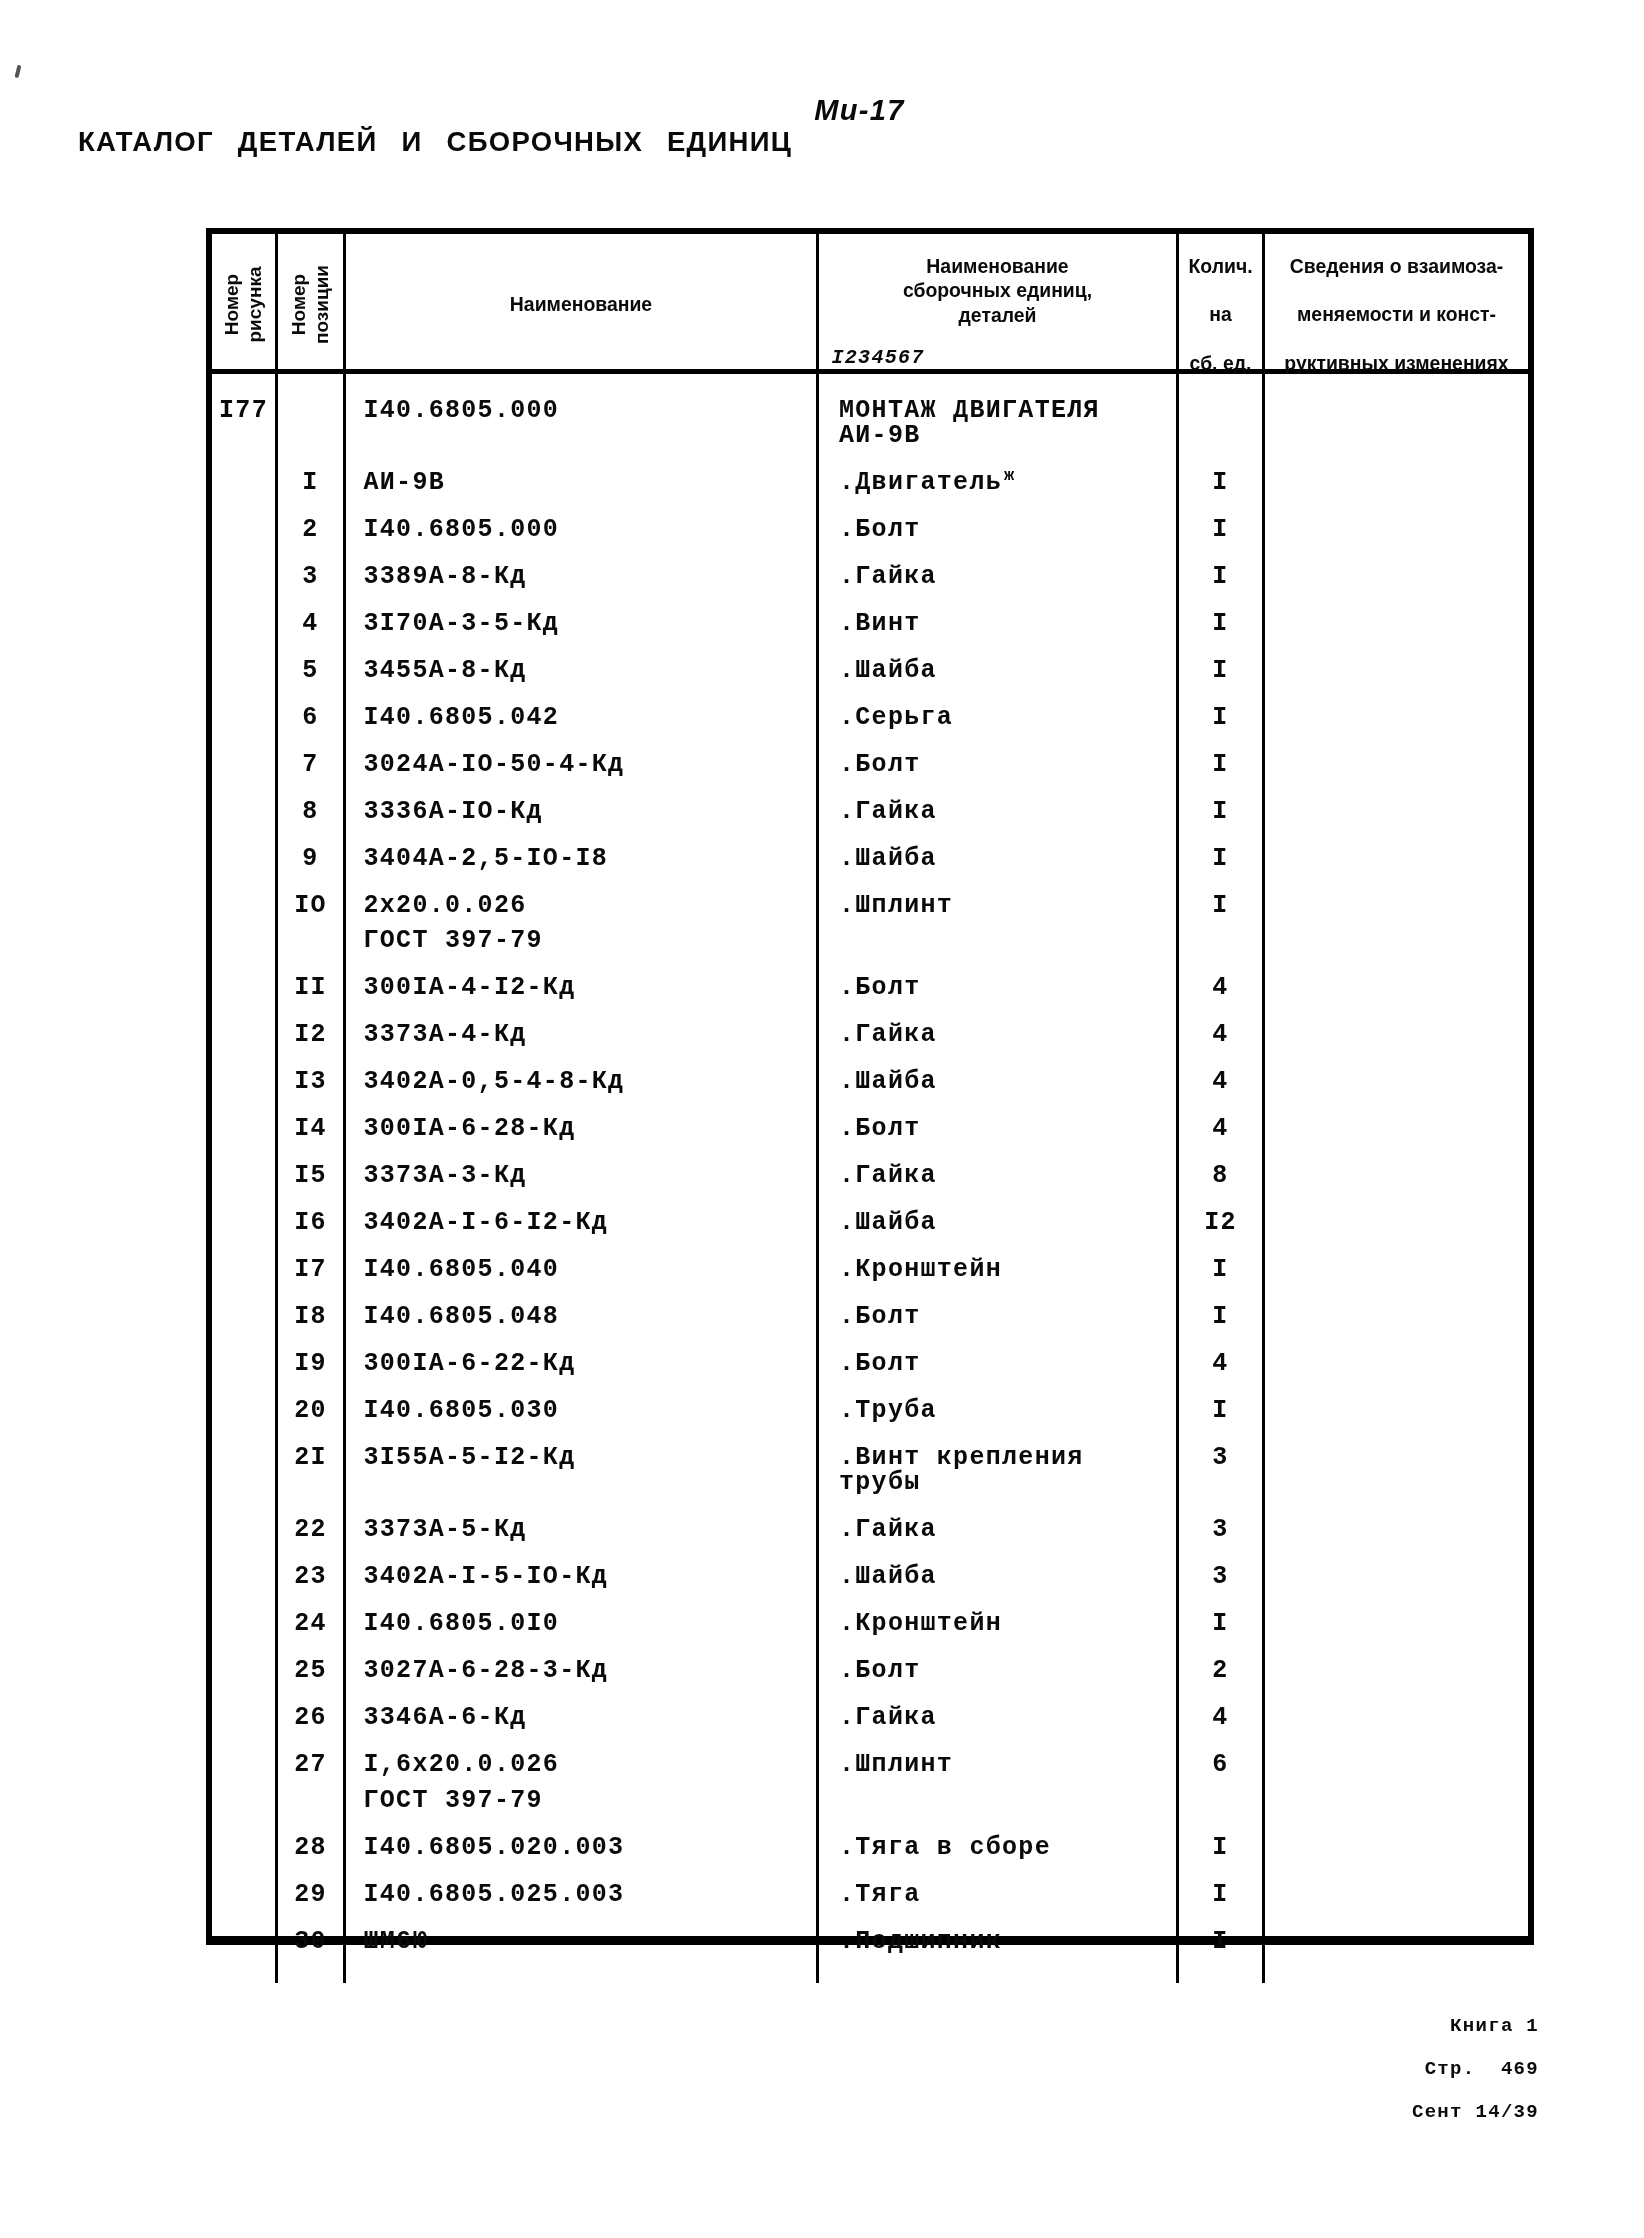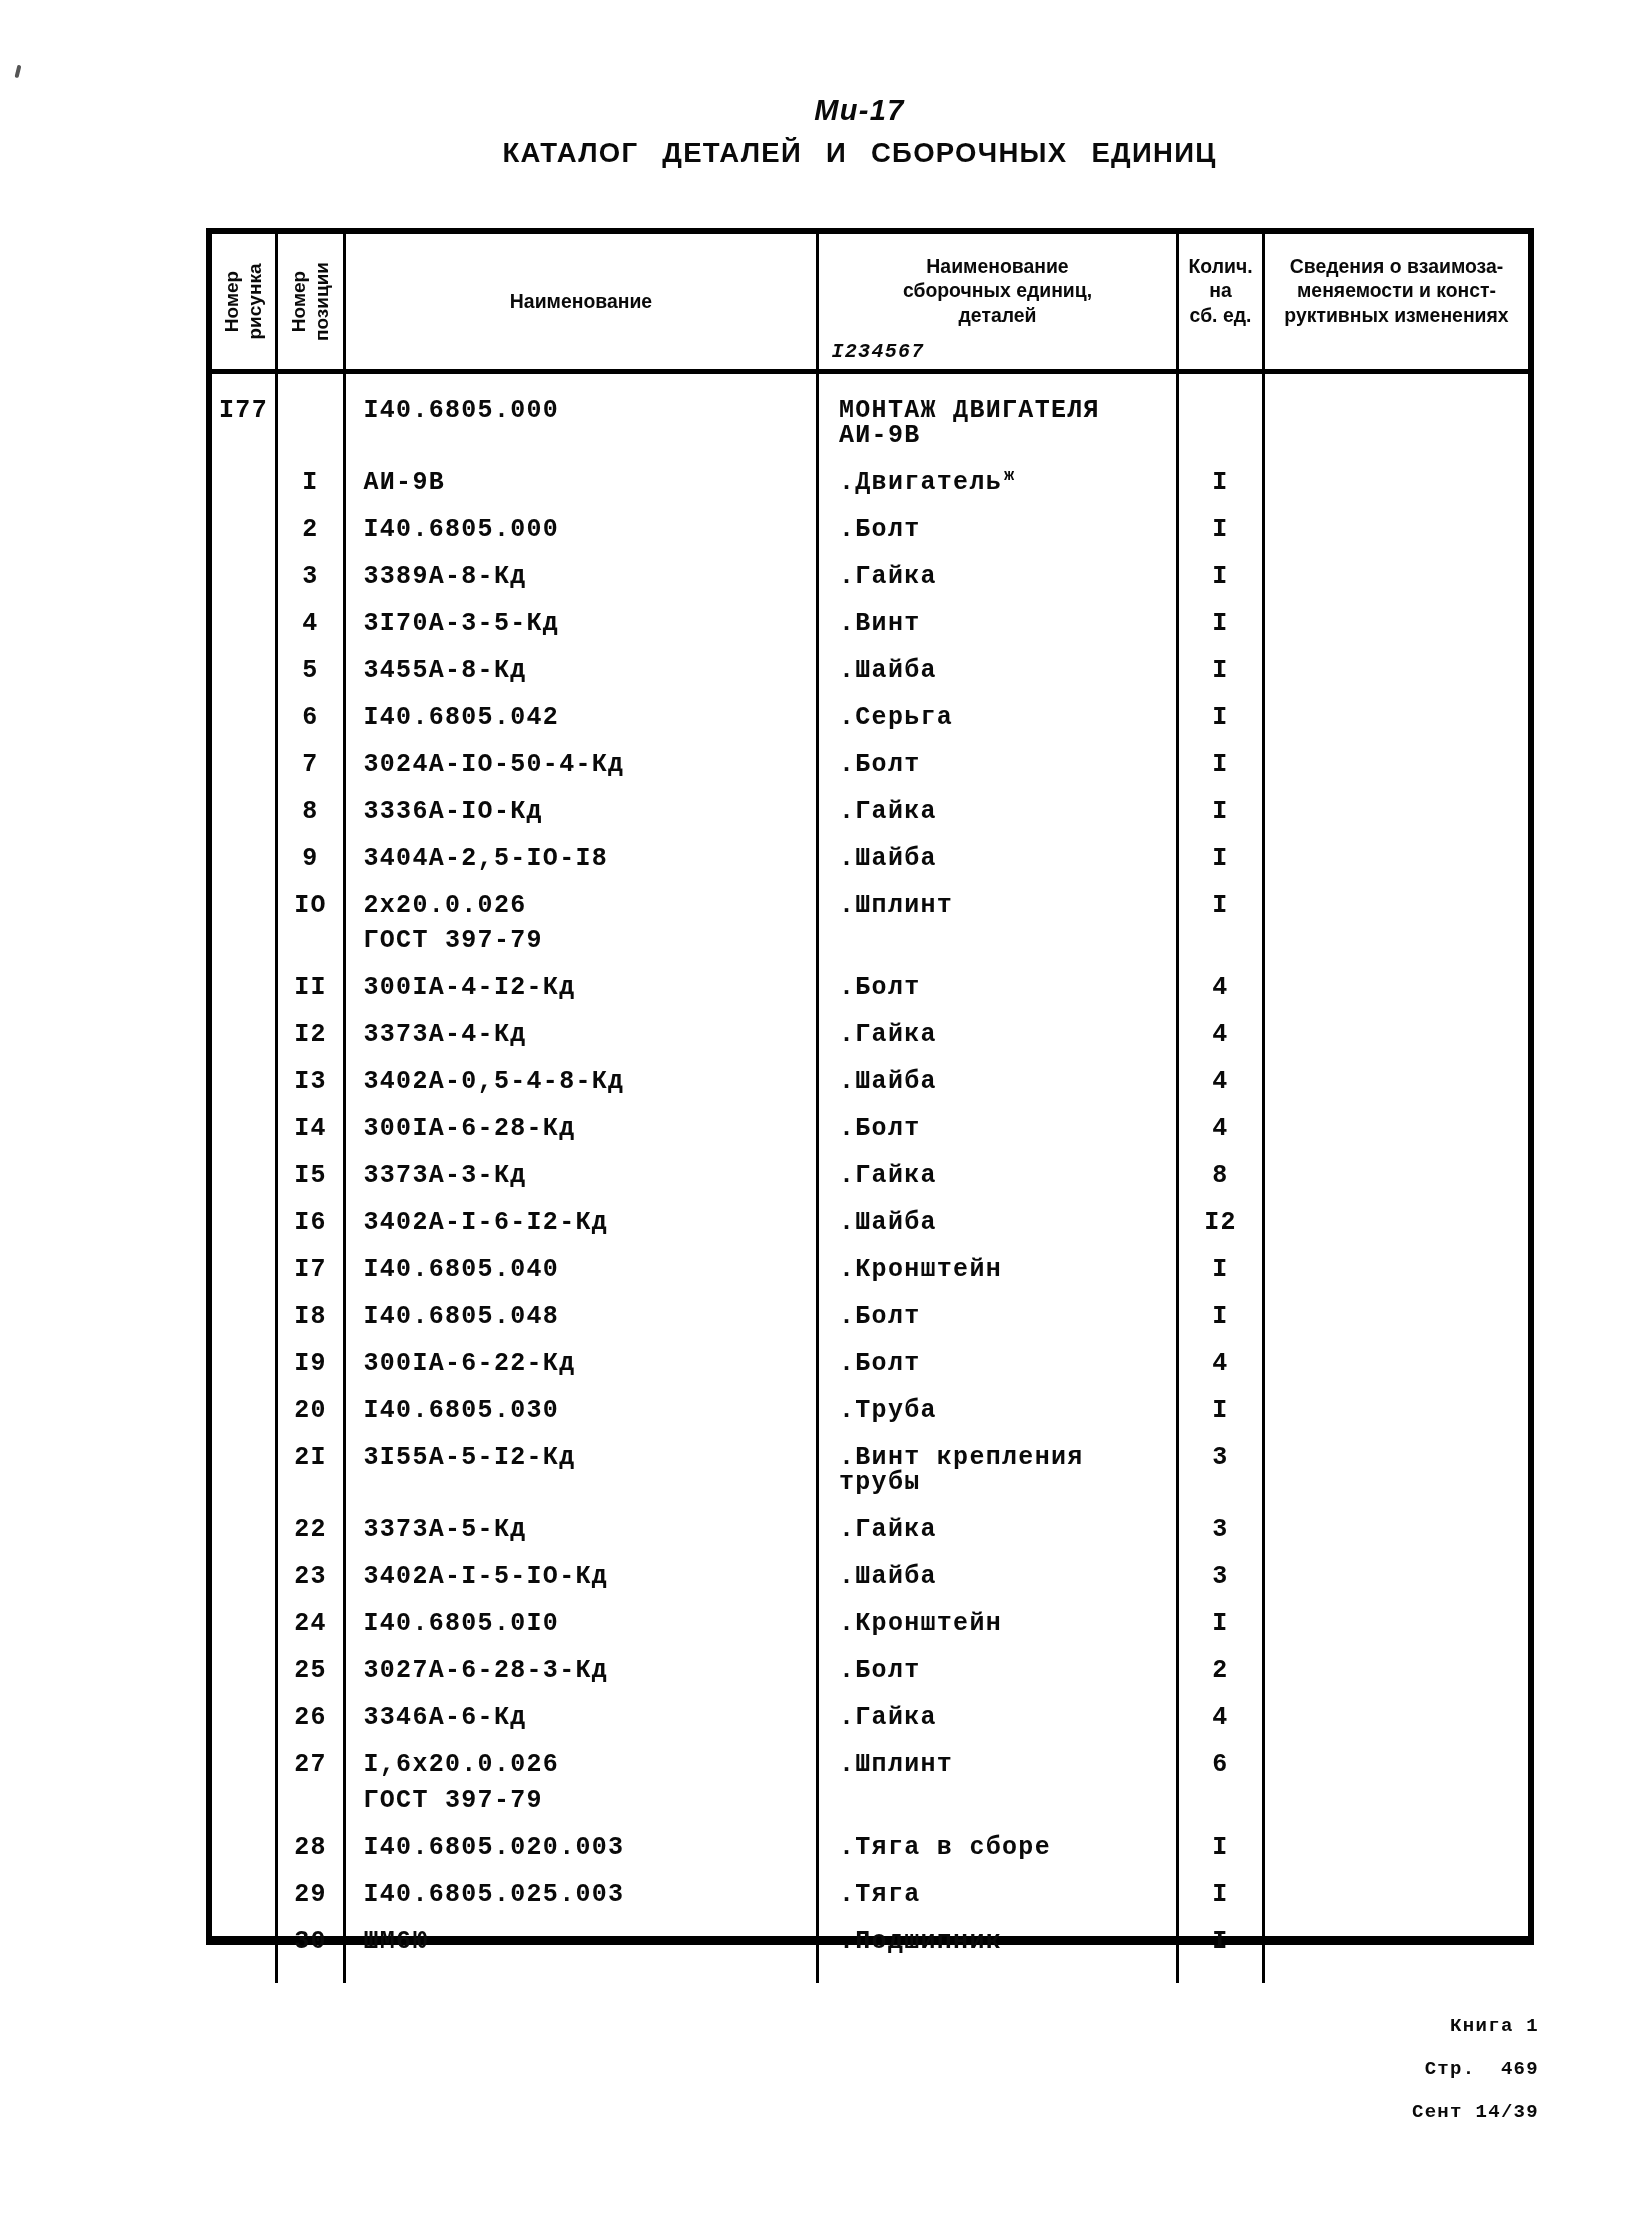--- a/index.html
+++ b/index.html
@@ -4,35 +4,35 @@
 <style>
   html,body{margin:0;padding:0;background:#ffffff;}
   .page{position:relative;width:1645px;height:2239px;background:#ffffff;color:#0a0a0a;overflow:hidden;
         font-family:"Liberation Mono","DejaVu Sans Mono",monospace;}
 
   .scan-mark{position:absolute;left:16.3px;top:65px;width:4.4px;height:12.5px;background:#2a2a2a;
              border-radius:1.9px;transform:rotate(14deg);opacity:.8;}
 
   .title{position:absolute;top:94px;left:78px;width:1563px;text-align:center;
          font-family:"Liberation Sans",sans-serif;font-weight:700;font-size:29px;letter-spacing:1.3px;font-style:italic;}
-  .subtitle{position:absolute;top:137px;left:78px;width:1563px;text-align:center;
+  .subtitle{position:absolute;top:126px;left:78px;width:1563px;
          font-family:"Liberation Sans",sans-serif;font-weight:700;font-size:27.5px;
          letter-spacing:1.3px;word-spacing:15px;}
 
   .ptable{position:absolute;left:206px;top:228px;width:1328px;height:1717px;
           border:6.3px solid #000;border-bottom-width:9.4px;box-sizing:border-box;
           display:flex;flex-direction:column;}
   .thead,.trow{display:grid;grid-template-columns:66px 68px 473px 360px 86px minmax(0,1fr);}
   .thead{height:135px;border-bottom:5.6px solid #000;flex:none;}
   .th{border-right:3.1px solid #000;box-sizing:border-box;display:flex;align-items:center;justify-content:center;
       font-family:"Liberation Sans",sans-serif;font-weight:700;font-size:19.4px;line-height:24.4px;text-align:center;}
   .th:last-child{border-right:none;}
   .rot{transform:rotate(-90deg);white-space:nowrap;font-size:19px;line-height:22.5px;}
   .th-name{flex-direction:column;justify-content:space-between;padding-top:20px;align-items:center;}
-  .th-qty,.th-notes{flex-direction:column;justify-content:flex-start;padding-top:20px;}
+  .th-qty,.th-notes{flex-direction:column;justify-content:flex-start;padding-top:20px;gap:24px;}
   .catalog-ruler{margin-top:auto;align-self:flex-start;padding:0 0 5px 12.5px;
       font-family:"Liberation Mono","DejaVu Sans Mono",monospace;font-weight:700;font-size:20px;letter-spacing:1.3px;font-style:italic;}
 
   .tbody{flex:1;display:flex;flex-direction:column;min-height:0;}
   .c{border-right:3.1px solid #000;box-sizing:border-box;display:block;
      font-weight:700;font-size:25px;line-height:25px;letter-spacing:1.3px;
      padding:11.3px 0 10.6px 0;min-height:47px;}
   .c:last-child{border-right:none;}
   .c1,.c2,.c5{text-align:center;padding-left:0;}
   .c3{padding-left:17.5px;}

